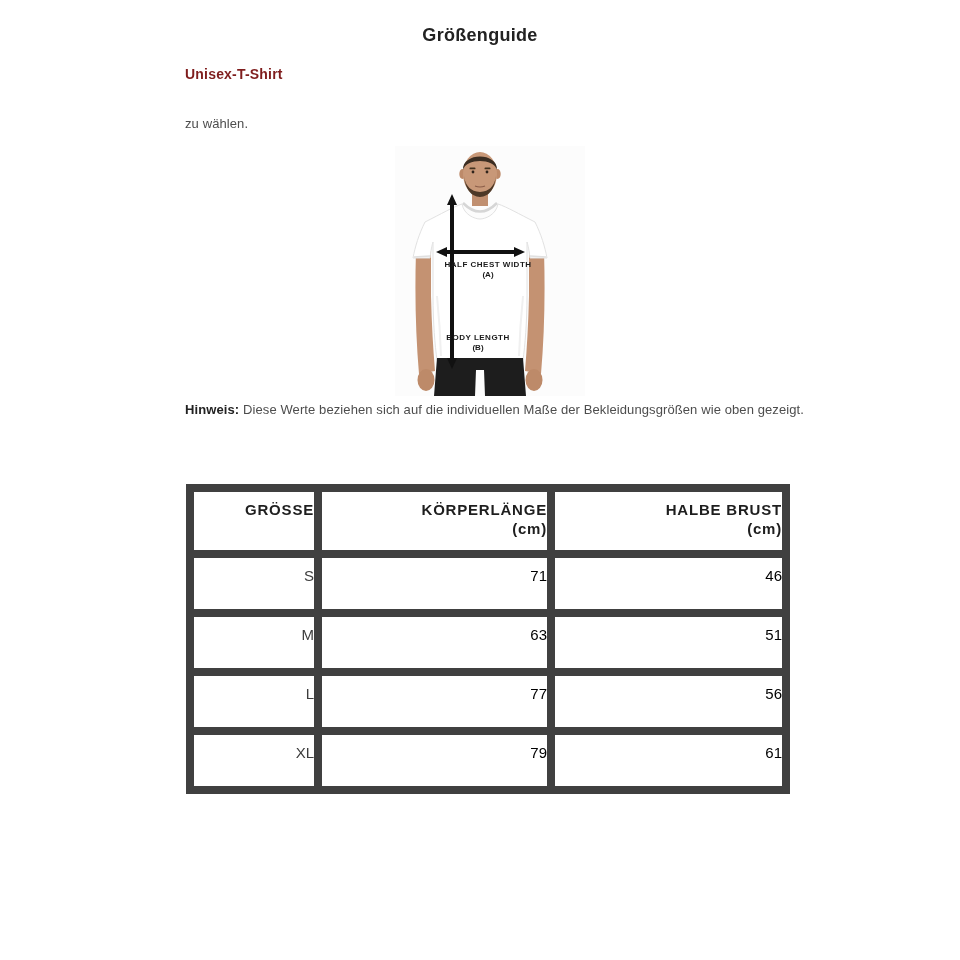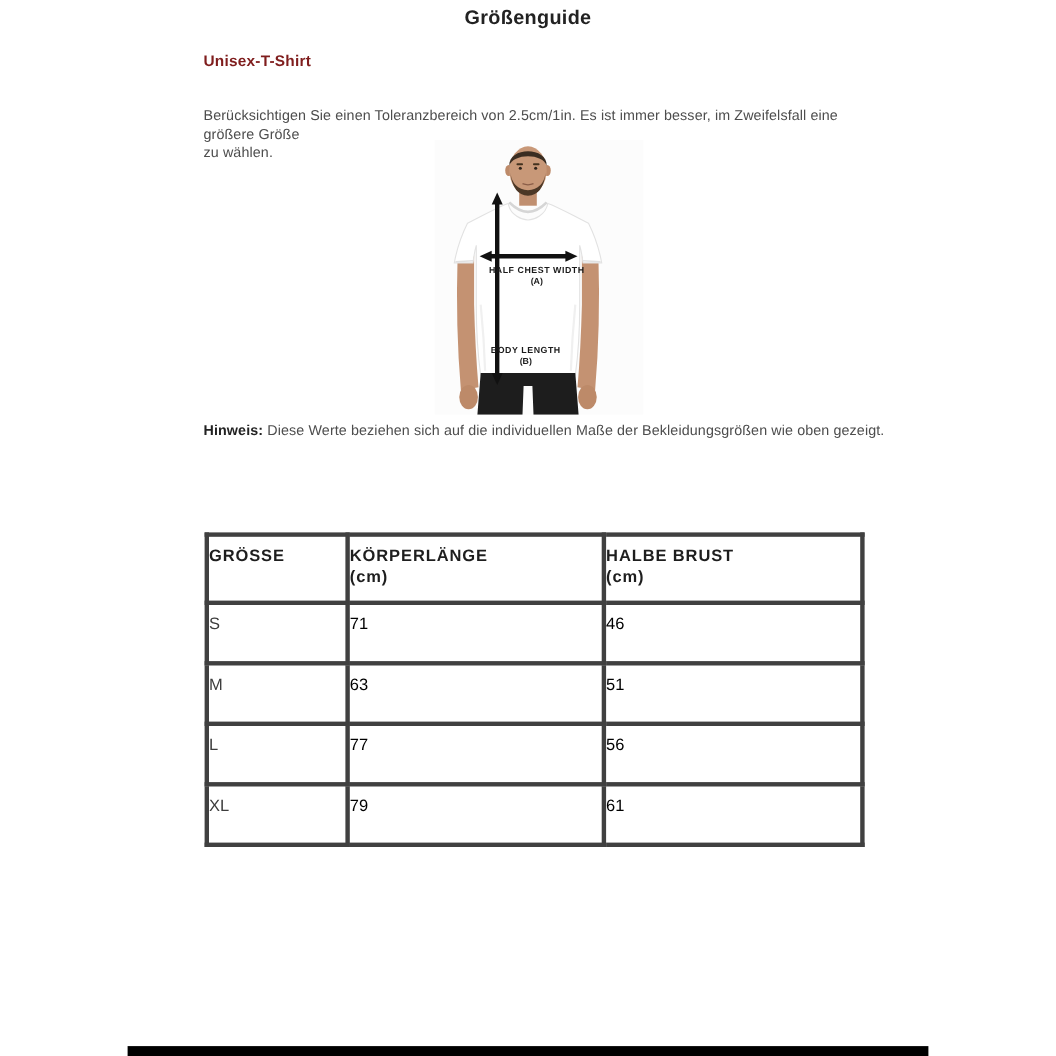--- a/index.html
+++ b/index.html
@@ -4,21 +4,21 @@
 <style>
   html, body { margin: 0; padding: 0; }
   body {
     width: 960px; height: 960px;
     background: #ffffff;
     position: relative;
     overflow: hidden;
     font-family: "Liberation Sans", sans-serif;
     color: #232323;
   }
-  .abs { position: absolute; }
+  .abs { position: absolute; margin-top: 19px; }
 
   .page-title {
     top: 6px; left: 0; width: 960px;
     text-align: center;
     font-size: 18px; font-weight: bold;
     letter-spacing: 0.3px;
     color: #222222;
   }
   .product-name {
     top: 47px; left: 185px;
@@ -39,22 +39,22 @@
   }
   .hint-line b { color: #222222; }
 
   table.size-table {
     position: absolute;
     top: 484px; left: 186px;
     border-collapse: collapse;
     table-layout: fixed;
   }
   .size-table th, .size-table td {
-    border: 4px solid #404040;
-    text-align: left;
+    border: 8px solid #404040;
+    text-align: right;
     vertical-align: top;
     padding: 0;
   }
   .size-table th {
     height: 50px;
     padding-top: 8px;
     font-size: 15px; font-weight: bold;
     line-height: 19px;
     letter-spacing: 0.8px;
     color: #1e1e1e;
@@ -74,21 +74,20 @@
   }
 </style>
 </head>
 <body>
 
 <div class="abs page-title">Größenguide</div>
 
 <div class="abs product-name">Unisex-T-Shirt</div>
 
 <div class="abs intro-text">
-  <div>Berücksichtigen Sie einen Toleranzbereich von 2.5cm/1in. Es ist immer besser, im Zweifelsfall eine größere Größe</div>
   <div>zu wählen.</div>
 </div>
 
 <div class="abs photo-wrap">
   <svg width="190" height="250" viewBox="0 0 190 250" xmlns="http://www.w3.org/2000/svg">
 
     <rect x="0" y="0" width="190" height="250" fill="#fcfcfc"></rect>
 
     <g>
       <path d="M21,105 L36,105 L36,150 Q37,190 40,225 L24,228 Q19,170 21,105 Z" fill="#c49272"></path>

